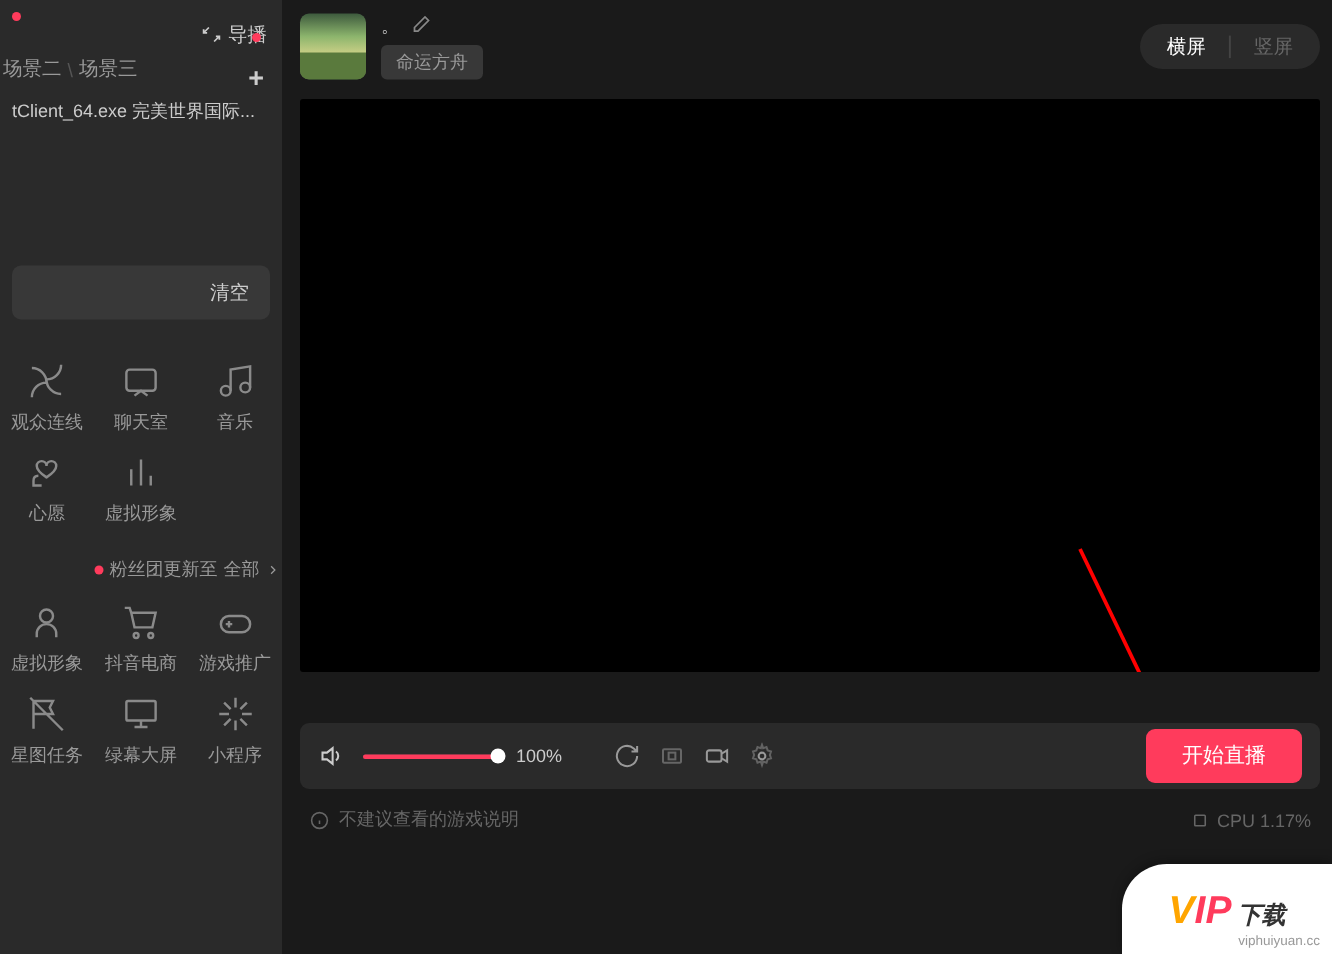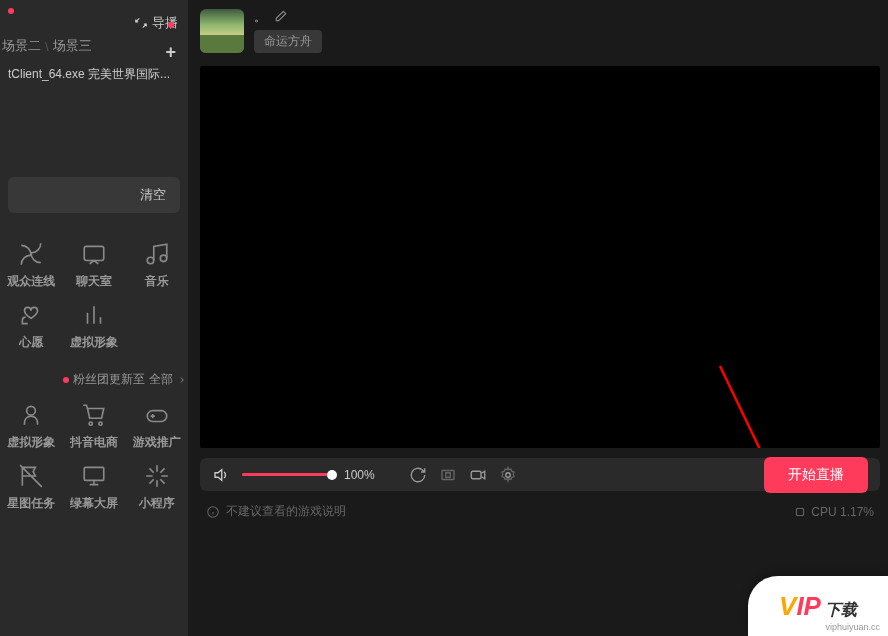--- a/index.html
+++ b/index.html
@@ -13,37 +13,37 @@
 .scene-sep { color:#555; font-size:13px; }
 .swap-btn { display:flex; align-items:center; gap:4px; color:#ccc; font-size:13px; cursor:pointer; position:absolute; top:14px; right:10px; }
 .dot-red2 { width:6px; height:6px; background:#ff3b5c; border-radius:50%; position:absolute; top:8px; right:4px; }
 .add-icon { position:absolute; top:42px; right:12px; color:#ccc; font-size:18px; cursor:pointer; font-weight:bold; }
 .source-row { padding:6px 8px; color:#ccc; font-size:12px; white-space:nowrap; overflow:hidden; text-overflow:ellipsis; }
 .clear-bar { margin:88px 8px 8px 8px; height:36px; background:#383838; border-radius:6px; display:flex; align-items:center; justify-content:flex-end; padding:16px 14px; color:#ccc; font-size:13px; cursor:pointer; }
 .panel2 { margin:8px 0 0 0; background:#2a2a2a; flex:1; padding:12px 0 8px 0; }
 .grid3 { display:grid; grid-template-columns:repeat(3,1fr); gap:12px 0; }
 .grid-item { display:flex; flex-direction:column; align-items:center; gap:6px; cursor:pointer; color:#8a8a8a; }
 .grid-item svg { width:26px; height:26px; }
-.grid-label { font-size:12px; color:#999;font-weight:bold; }
+.grid-label { font-size:12px; color:#999; }
 .fans-row { display:flex; align-items:center; justify-content:flex-end; padding:20px 1px 14px 0; gap:4px; font-size:12px; color:#999; cursor:pointer; }
 .fans-dot { width:6px; height:6px; background:#ff3b5c; border-radius:50%; }
 .main { flex:1; display:flex; flex-direction:column; padding:6px 8px 0 12px; position:relative; }
 .header { display:flex; align-items:center; gap:10px; height:50px; }
 .avatar { width:44px; height:44px; border-radius:6px; background:linear-gradient(180deg,#3d5a3d 0%,#8db56d 35%,#d4d48a 65%,#4a6b3d 100%); position:relative; overflow:hidden; }
 .avatar::after{content:"";position:absolute;bottom:0;left:0;right:0;height:40%;background:#5a7a3d;}
 .title-col { display:flex; flex-direction:column; gap:4px; }
 .title-top { display:flex; align-items:center; gap:8px; color:#ccc; font-size:12px; }
 .edit-icon { color:#888; cursor:pointer; }
 .tag { background:#383838; color:#999; font-size:12px; padding:3px 10px; border-radius:4px; width:fit-content; }
 .orient-toggle { margin-left:auto; display:flex; background:#2a2a2a; border-radius:16px; height:30px; align-items:center; padding:0 4px; }
 .orient-btn { padding:4px 14px; font-size:13px; color:#666; cursor:pointer; border-radius:12px; }
 .orient-btn.active { color:#fff; }
 .preview { background:#000; margin:10px 0; flex:0 0 382px; border-radius:2px; position:relative; }
 .arrow { position:absolute; top:0; left:0; width:100%; height:100%; pointer-events:none; }
-.ctrl-bar { background:#2a2a2a; height:33px; border-radius:6px; display:flex; align-items:center; padding:0 12px; gap:12px; margin-bottom:8px; }
+.ctrl-bar { background:#2a2a2a; height:44px; border-radius:6px; display:flex; align-items:center; padding:0 12px; gap:12px; margin-bottom:8px;margin-top:24px; }
 .vol-slider { width:90px; height:3px; background:#444; position:relative; border-radius:2px; cursor:pointer; }
 .vol-fill { position:absolute; left:0; top:0; height:100%; background:#ff3b5c; border-radius:2px; }
 .vol-thumb { position:absolute; top:50%; width:10px; height:10px; background:#fff; border-radius:50%; transform:translate(-50%,-50%); }
 .vol-txt { color:#ccc; font-size:12px; }
 .ctrl-spacer { flex:1; }
 .ctrl-icon { color:#999; cursor:pointer; display:flex; align-items:center; }
 .start-btn { background:#ff3b5c; color:#fff; font-size:14px; height:36px; width:104px; border-radius:6px; display:flex; align-items:center; justify-content:center; cursor:pointer; }
 .footer { display:flex; align-items:center; gap:6px; color:#666; font-size:12px; padding:4px 6px; }
 .footer-right { margin-left:auto; display:flex; align-items:center; gap:4px; }
 .watermark { position:absolute; bottom:0; right:0; width:140px; height:60px; background:#fff; border-radius:30px 0 0 0; display:flex; align-items:center; justify-content:center; box-shadow:0 -2px 8px rgba(0,0,0,0.3); }
@@ -176,20 +176,25 @@
         <div class="title-top">
           <span>。</span>
           <span class="edit-icon">
             <svg width="14" height="14" viewBox="0 0 24 24" fill="none" stroke="#888" stroke-width="2">
                 <path d="M4 20h4L20 8l-4-4L4 16v4z"></path>
               </svg>
           </span>
         </div>
         <div class="tag">命运方舟</div>
       </div>
+      <div class="orient-toggle">
+        <div class="orient-btn active">横屏</div>
+        <span style="color:#444">|</span>
+        <div class="orient-btn">竖屏</div>
+      </div>
     </div>
 
     <div class="preview">
       <svg class="arrow" viewBox="0 0 680 382">
         <defs>
             <marker id="ah" markerWidth="10" markerHeight="10" refX="7" refY="3" orient="auto">
               <polygon points="0 0, 8 3, 0 6" fill="#ff0000"></polygon>
             </marker>
           </defs>
         <line x1="520" y1="300" x2="592" y2="450" stroke="#ff0000" stroke-width="2.5" marker-end="url(#ah)"></line>

